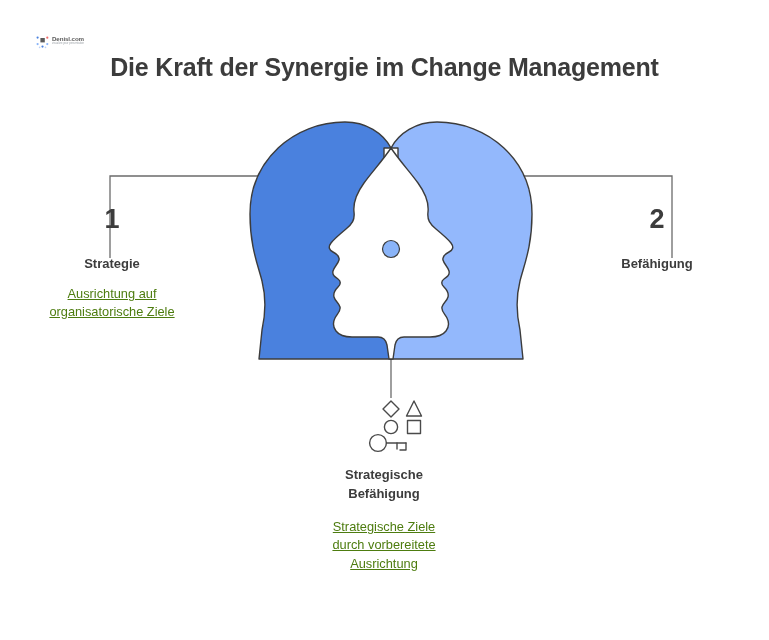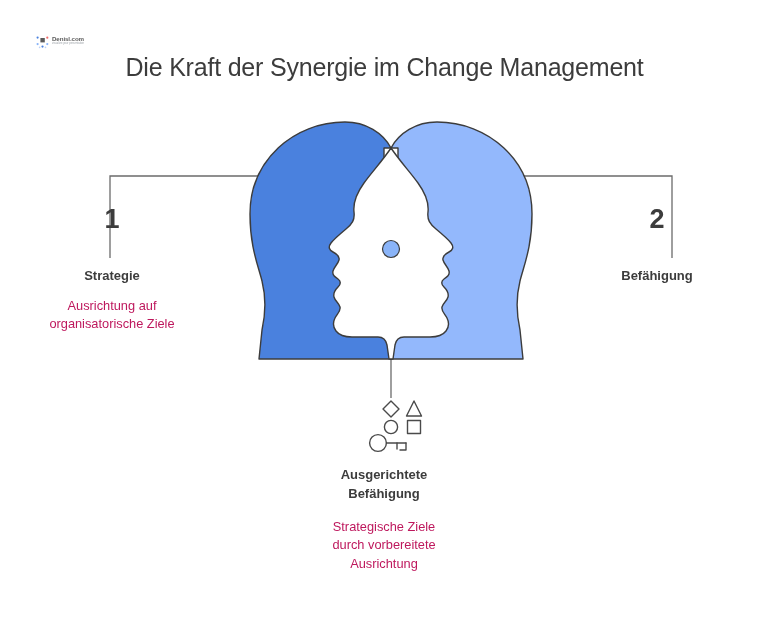--- a/index.html
+++ b/index.html
@@ -55,21 +55,21 @@
   }
 
   
   #page-title {
     position: absolute;
     left: 0;
     top: 53px;
     width: 769px;
     text-align: center;
     font-size: 25px;
-    font-weight: normal;
+    font-weight: bold;
     color: #3c3c3c;
     letter-spacing: -0.2px;
   }
 
   
   #infographic-canvas {
     position: absolute;
     left: 0;
     top: 0;
     width: 769px;
@@ -85,31 +85,32 @@
   #branch-left  { left: 12px;  top: 205px; }
   #branch-right { left: 557px; top: 205px; }
 
   .branch-number {
     font-size: 27px;
     font-weight: bold;
     color: #3c3c3c;
     line-height: 1.1;
   }
   .branch-heading {
-    margin-top: 33px;
+    margin-top: 21px;
     font-size: 13px;
     font-weight: bold;
     color: #3c3c3c;
   }
   .branch-body {
     margin-top: 14px;
     font-size: 12.8px;
     line-height: 1.45;
-    color: #be185d;
+    color: #4d7c0f;
     white-space: pre-line;
+    text-decoration: underline;
   }
 
   
   #branch-bottom {
     position: absolute;
     left: 284px;
     top: 466px;
     width: 200px;
     text-align: center;
   }
@@ -239,18 +240,18 @@
   <div class="branch-body">Ausrichtung auf
 organisatorische Ziele</div>
 </div>
 
 <div class="branch" id="branch-right">
   <div class="branch-number">2</div>
   <div class="branch-heading">Befähigung</div>
 </div>
 
 <div id="branch-bottom">
-  <div class="branch-heading">Ausgerichtete
+  <div class="branch-heading">Strategische
 Befähigung</div>
   <div class="branch-body">Strategische Ziele
 durch vorbereitete
 Ausrichtung</div>
 </div>
 
 </body></html>

